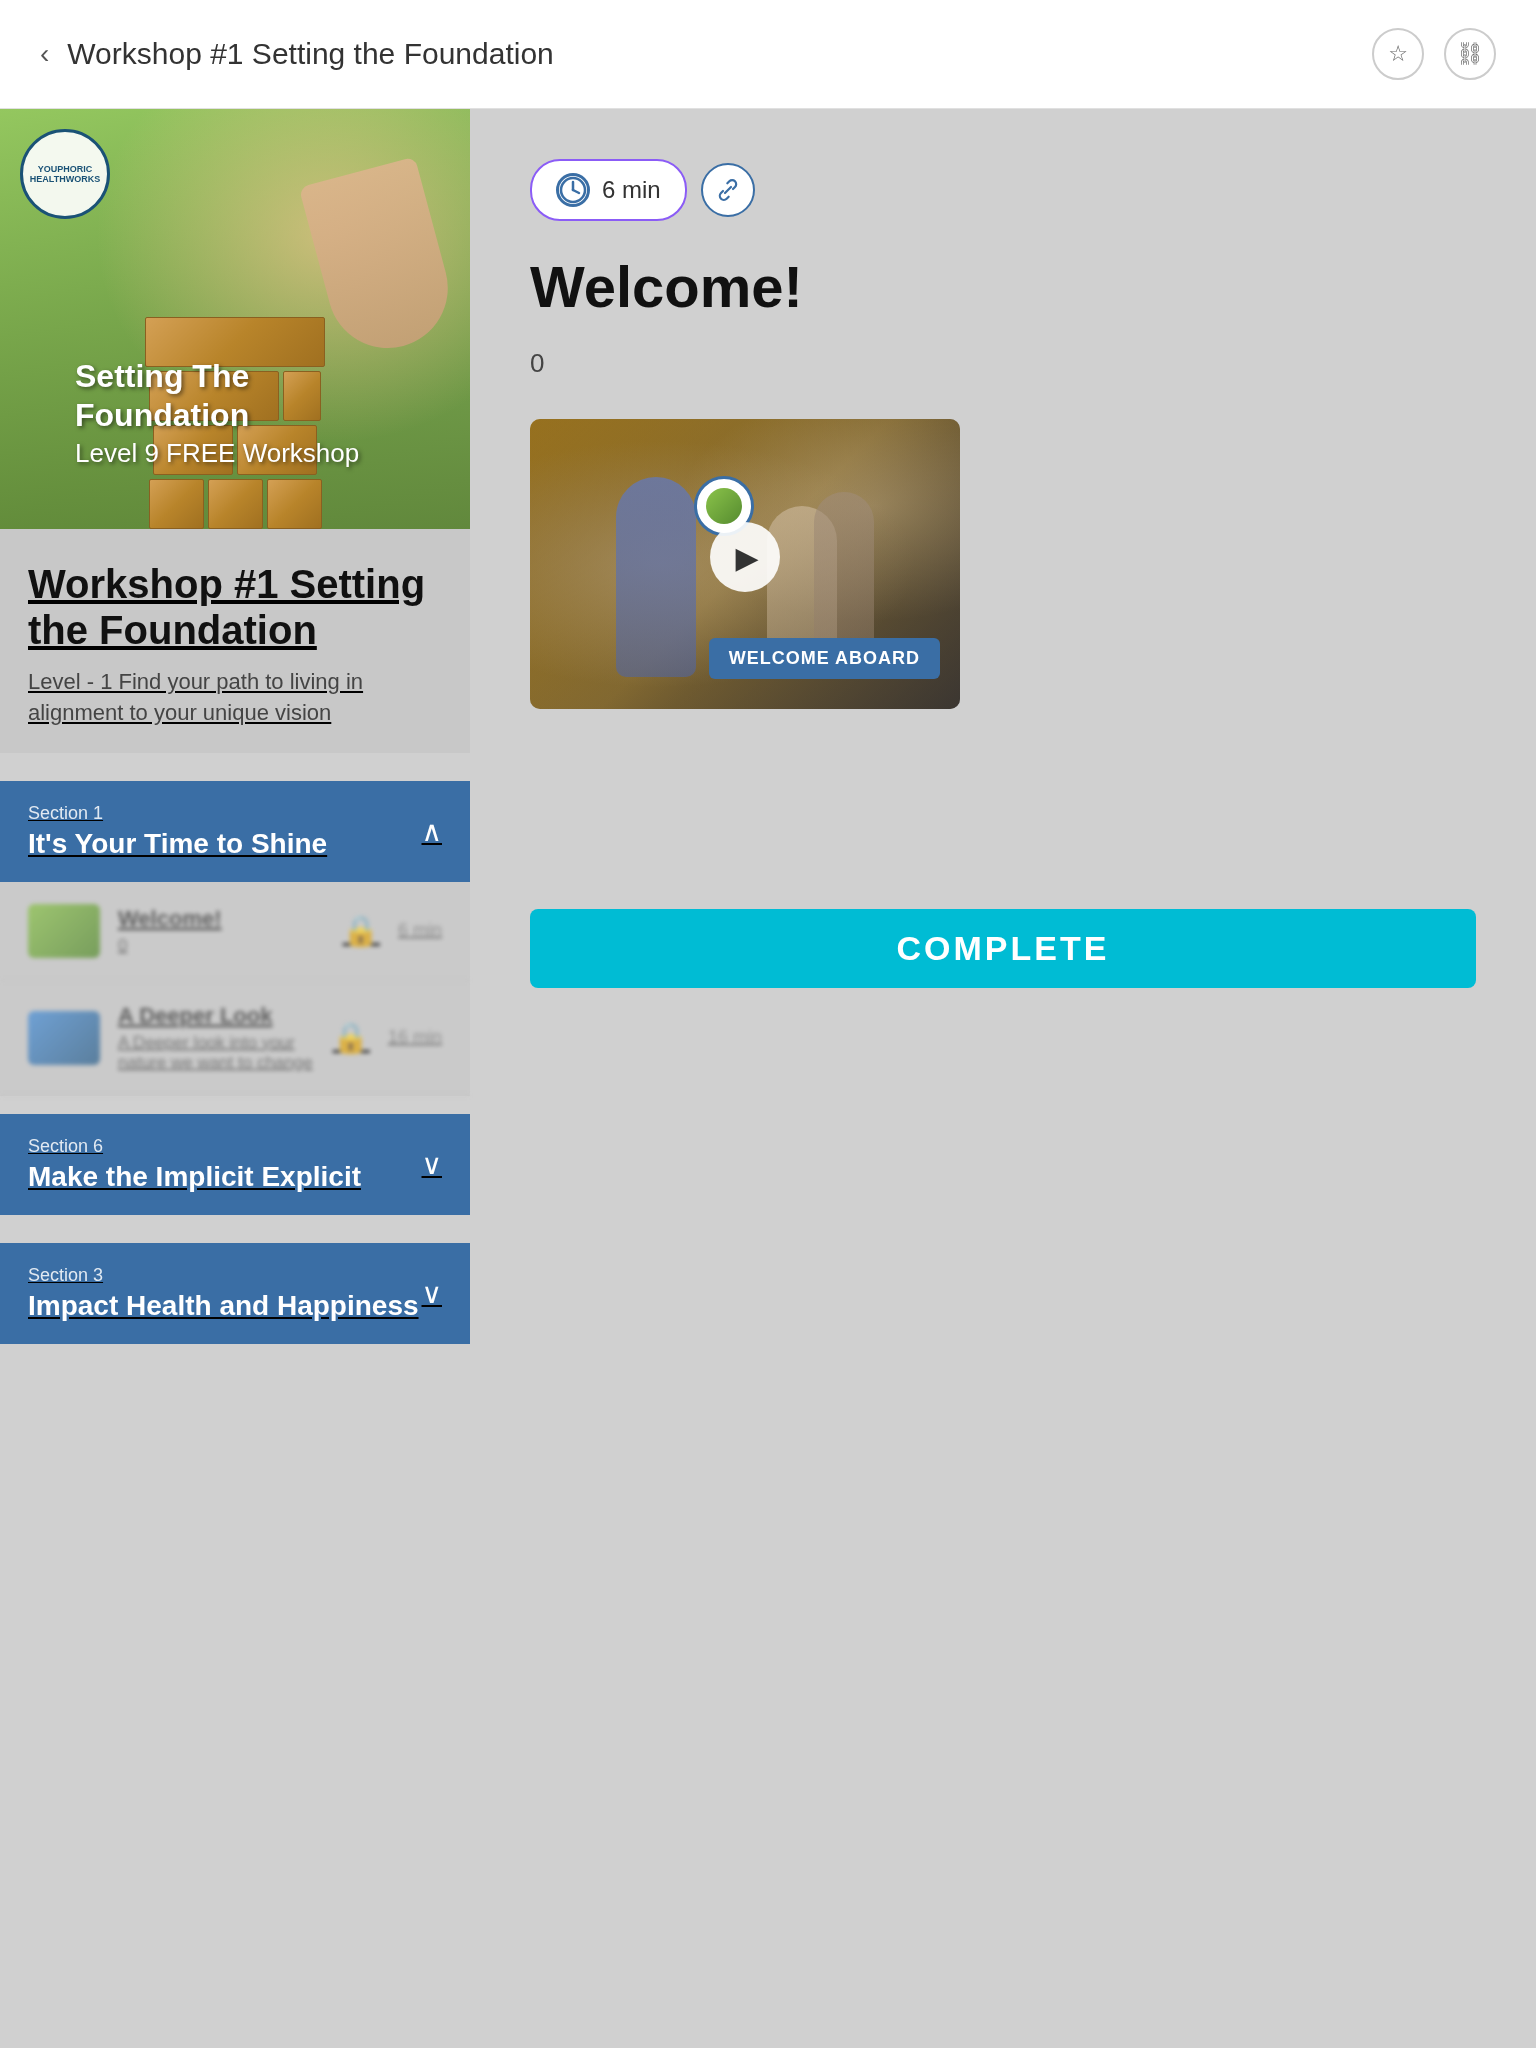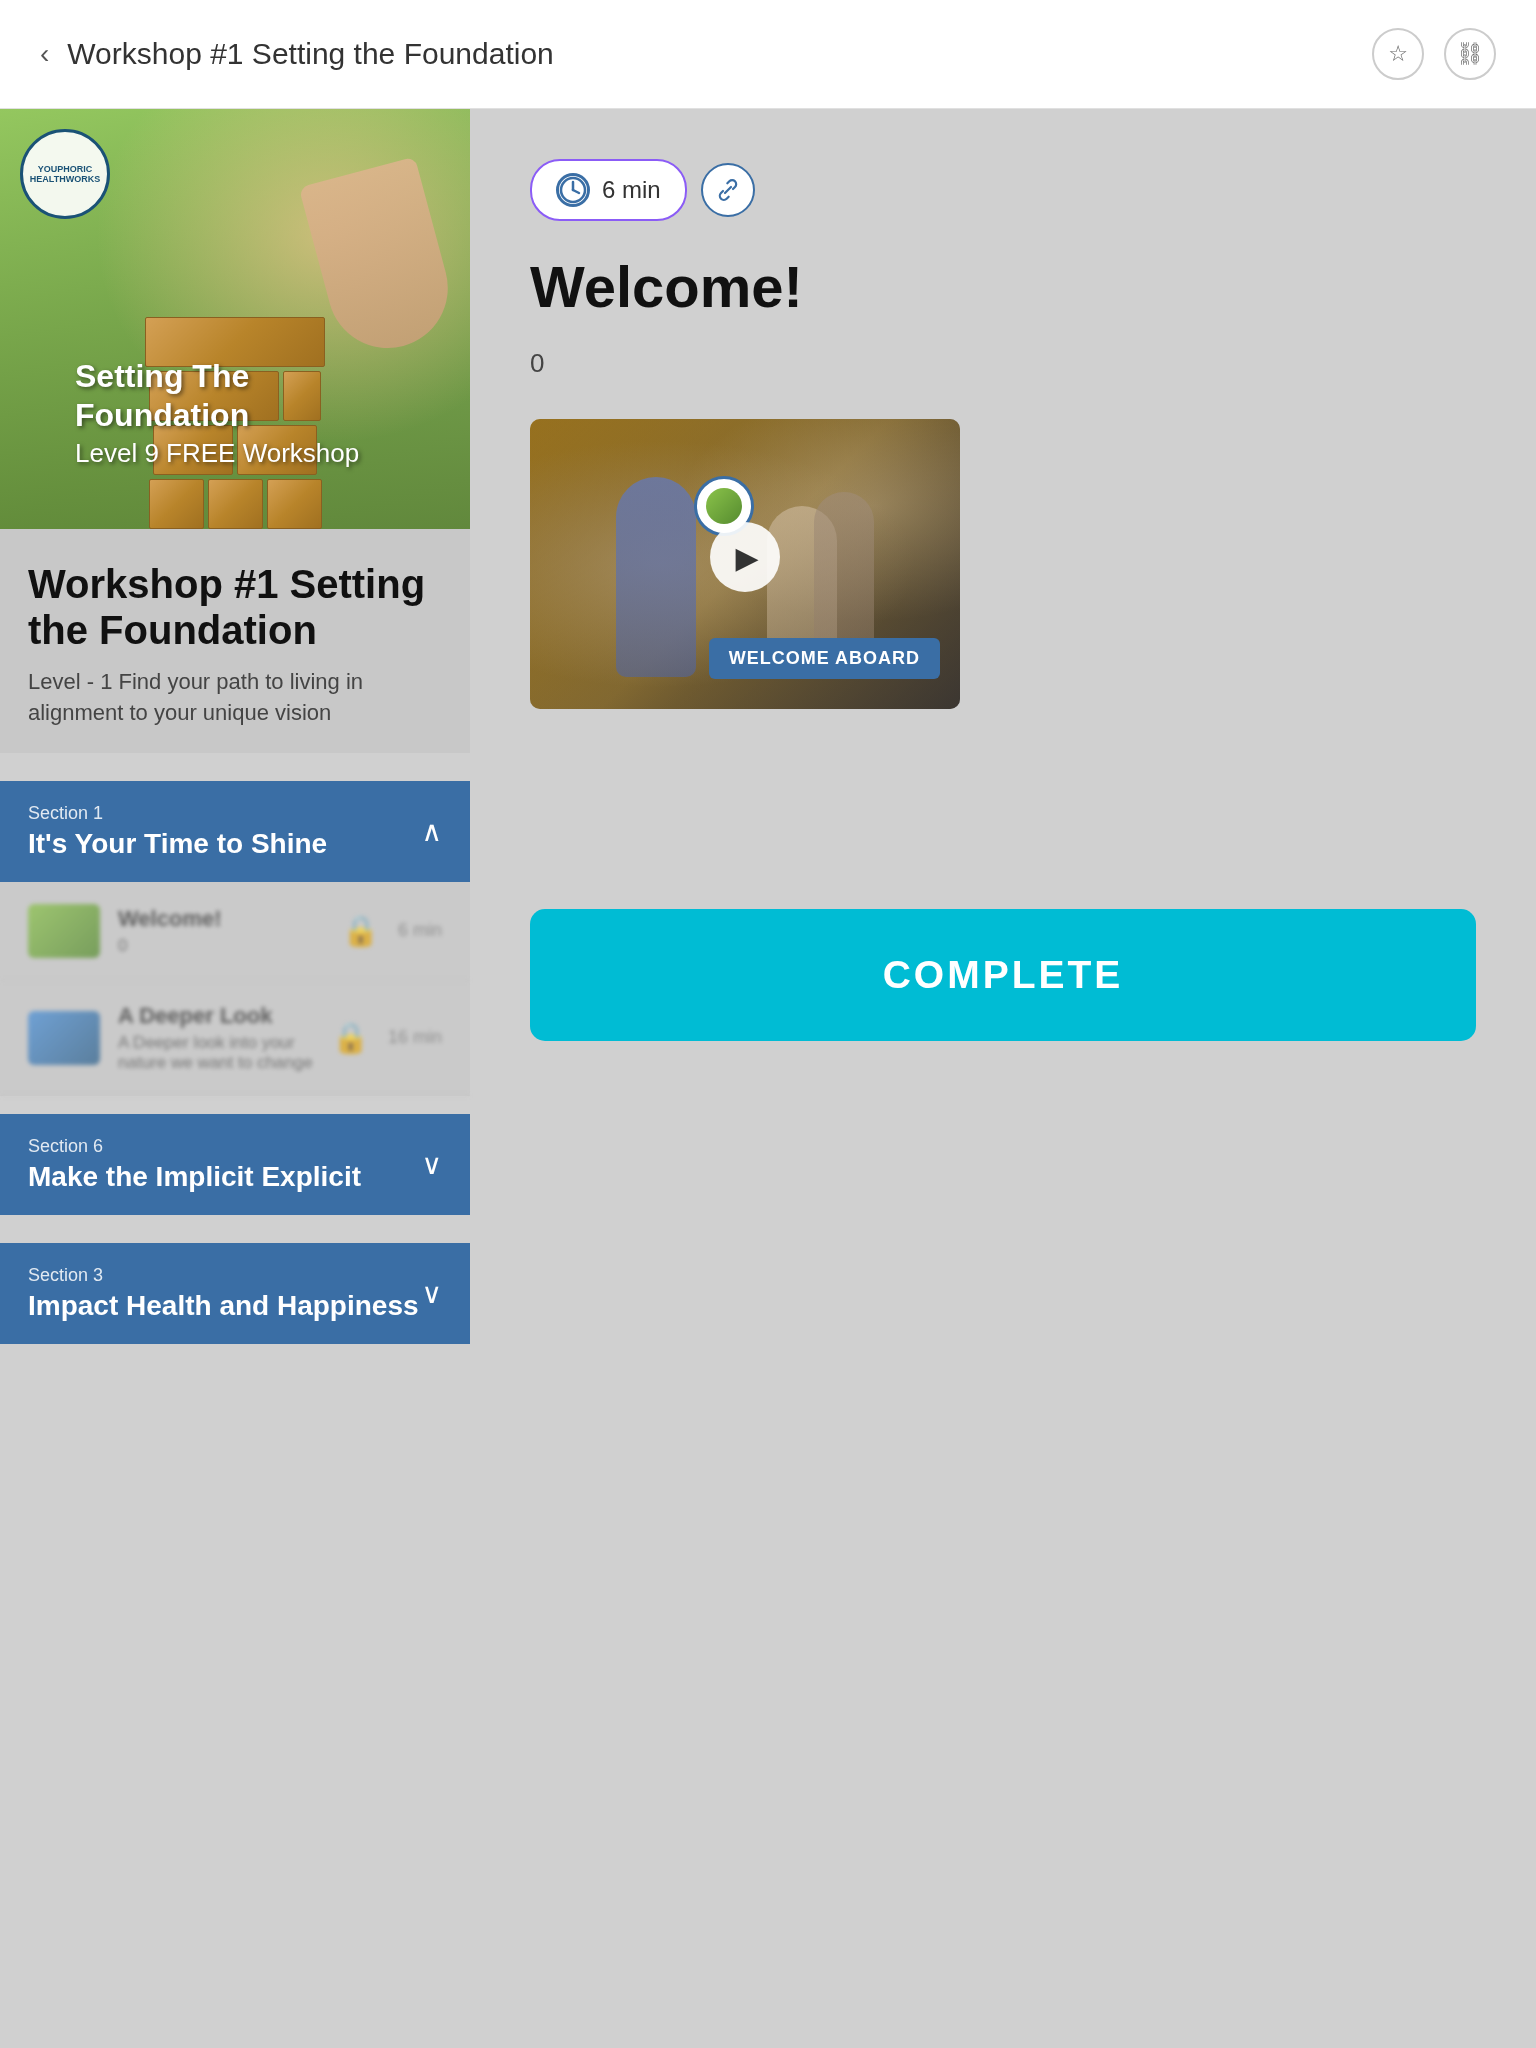--- a/index.html
+++ b/index.html
@@ -56,20 +56,21 @@
     
     .main-content {
       display: flex;
       gap: 0;
     }
 
     
     .left-panel {
       width: 470px;
       flex-shrink: 0;
+      text-decoration: underline;
     }
 
     
     .hero-image {
       width: 470px;
       height: 420px;
       background: linear-gradient(135deg, #8bc34a 0%, #558b2f 50%, #4a6741 100%);
       position: relative;
       overflow: hidden;
       display: flex;
@@ -357,28 +358,28 @@
       background: #3a6ea5;
       color: white;
       font-size: 18px;
       font-weight: 700;
       padding: 10px 20px;
       border-radius: 6px;
       letter-spacing: 1px;
     }
     .complete-btn {
       width: 100%;
-      padding: 44px;
+      padding: 20px;
       background: #00bcd4;
       color: white;
-      font-size: 39px;
+      font-size: 34px;
       font-weight: 700;
       letter-spacing: 3px;
       border: none;
-      border-radius: 15px;
+      border-radius: 8px;
       cursor: pointer;
       text-transform: uppercase;
     }
 
   </style>
 </head>
 <body>
 
 <div class="header">
   <div class="header-left">

